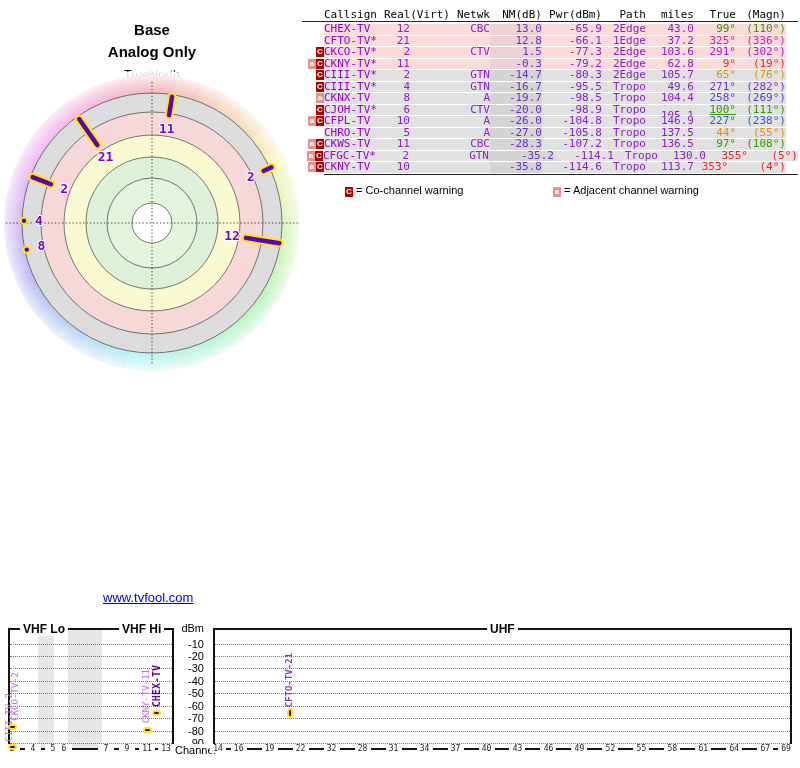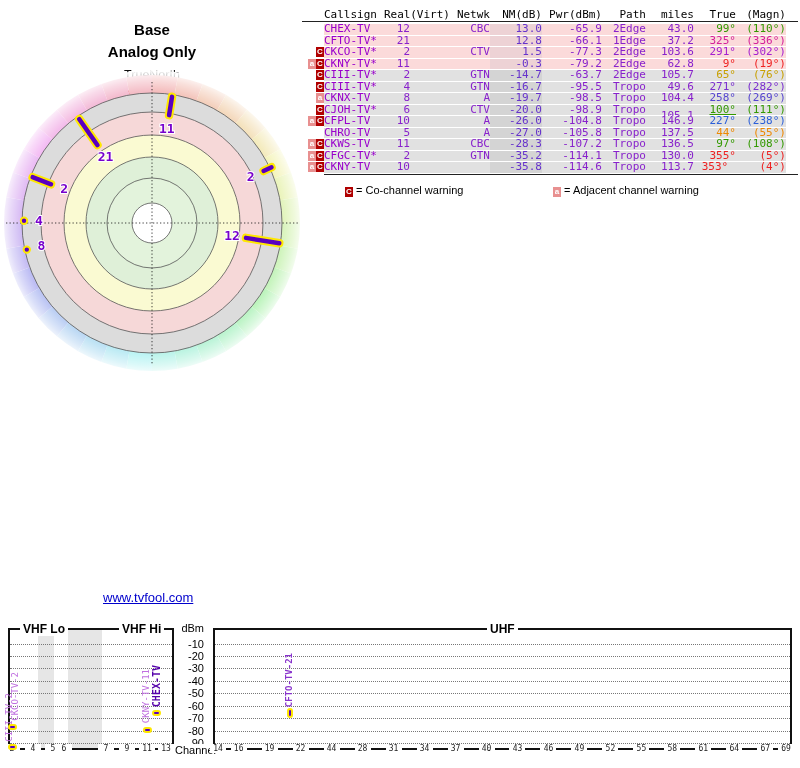--- a/index.html
+++ b/index.html
@@ -223,21 +223,21 @@
           </span>
         </div>
         <div class="tblrow bg-gray">
           <span class="c c-warn"><span class="badge badge-C">C</span></span>
           <span class="rowbg">
             <span class="c c-call" style="color: rgb(153, 0, 204);">CIII-TV*</span>
             <span class="c c-real" style="color: rgb(136, 34, 204);">2</span>
             <span class="c c-virt" style="color: rgb(136, 34, 204);"></span>
             <span class="c c-netwk" style="color: rgb(136, 34, 204);">GTN</span>
             <span class="c c-nm" style="color: rgb(102, 51, 204);">-14.7</span>
-            <span class="c c-pwr" style="color: rgb(136, 34, 204);">-63.7</span>
+            <span class="c c-pwr" style="color: rgb(136, 34, 204);">-80.3</span>
             <span class="c c-path" style="color: rgb(136, 34, 204);">2Edge</span>
             <span class="c c-miles" style="color: rgb(136, 34, 204);">105.7</span>
             <span class="c c-true" style="color: rgb(200, 160, 0);">65°</span>
             <span class="c c-magn" style="color: rgb(200, 160, 0);">(76°)</span>
           </span>
         </div>
         <div class="tblrow bg-gray">
           <span class="c c-warn"><span class="badge badge-C">C</span></span>
           <span class="rowbg">
             <span class="c c-call" style="color: rgb(153, 0, 204);">CIII-TV*</span>
@@ -327,21 +327,21 @@
             <span class="c c-magn" style="color: rgb(51, 153, 0);">(108°)</span>
           </span>
         </div>
         <div class="tblrow bg-gray">
           <span class="c c-warn"><span class="badge badge-a">a</span><span class="badge badge-C">C</span></span>
           <span class="rowbg">
             <span class="c c-call" style="color: rgb(153, 0, 204);">CFGC-TV*</span>
             <span class="c c-real" style="color: rgb(136, 34, 204);">2</span>
             <span class="c c-virt" style="color: rgb(136, 34, 204);"></span>
             <span class="c c-netwk" style="color: rgb(136, 34, 204);">GTN</span>
-            <span class="c c-nm" style="color: rgb(102, 51, 204);">-35.2</span>
+            <span class="c c-nm" style="color: rgb(102, 51, 204); padding-left: 13px;">-35.2</span>
             <span class="c c-pwr" style="color: rgb(136, 34, 204);">-114.1</span>
             <span class="c c-path" style="color: rgb(136, 34, 204);">Tropo</span>
             <span class="c c-miles" style="color: rgb(136, 34, 204);">130.0</span>
             <span class="c c-true" style="color: rgb(238, 34, 34);">355°</span>
             <span class="c c-magn" style="color: rgb(238, 34, 34);">(5°)</span>
           </span>
         </div>
         <div class="tblrow bg-gray">
           <span class="c c-warn"><span class="badge badge-a">a</span><span class="badge badge-C">C</span></span>
           <span class="rowbg">
@@ -416,21 +416,21 @@
         <div class="ch-tick" style="left:45px;top:744px">5</div>
         <div class="ch-tick" style="left:56px;top:744px">6</div>
         <div class="ch-tick" style="left:98px;top:744px">7</div>
         <div class="ch-tick" style="left:119px;top:744px">9</div>
         <div class="ch-tick" style="left:139px;top:744px">11</div>
         <div class="ch-tick" style="left:158px;top:744px">13</div>
         <div class="ch-tick" style="left:210px;top:744px">14</div>
         <div class="ch-tick" style="left:230.654px;top:744px">16</div>
         <div class="ch-tick" style="left:261.635px;top:744px">19</div>
         <div class="ch-tick" style="left:292.616px;top:744px">22</div>
-        <div class="ch-tick" style="left:323.597px;top:744px">44</div>
+        <div class="ch-tick" style="left:323.597px;top:744px">32</div>
         <div class="ch-tick" style="left:354.578px;top:744px">28</div>
         <div class="ch-tick" style="left:385.55899999999997px;top:744px">31</div>
         <div class="ch-tick" style="left:416.53999999999996px;top:744px">34</div>
         <div class="ch-tick" style="left:447.52099999999996px;top:744px">37</div>
         <div class="ch-tick" style="left:478.502px;top:744px">40</div>
         <div class="ch-tick" style="left:509.48299999999995px;top:744px">43</div>
         <div class="ch-tick" style="left:540.4639999999999px;top:744px">46</div>
         <div class="ch-tick" style="left:571.4449999999999px;top:744px">49</div>
         <div class="ch-tick" style="left:602.4259999999999px;top:744px">52</div>
         <div class="ch-tick" style="left:633.4069999999999px;top:744px">55</div>

